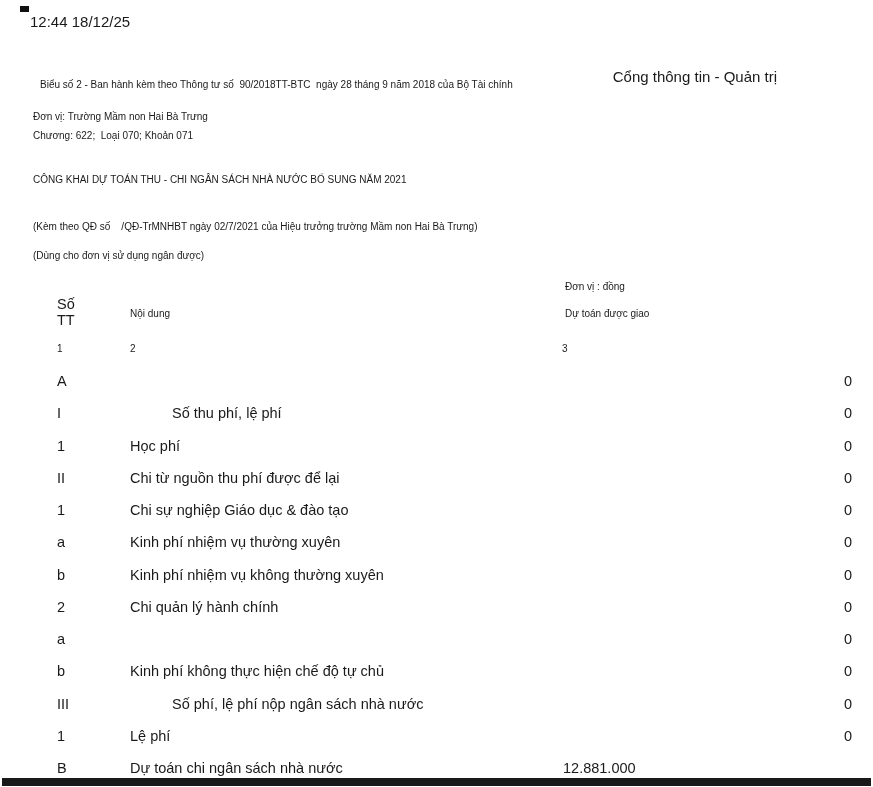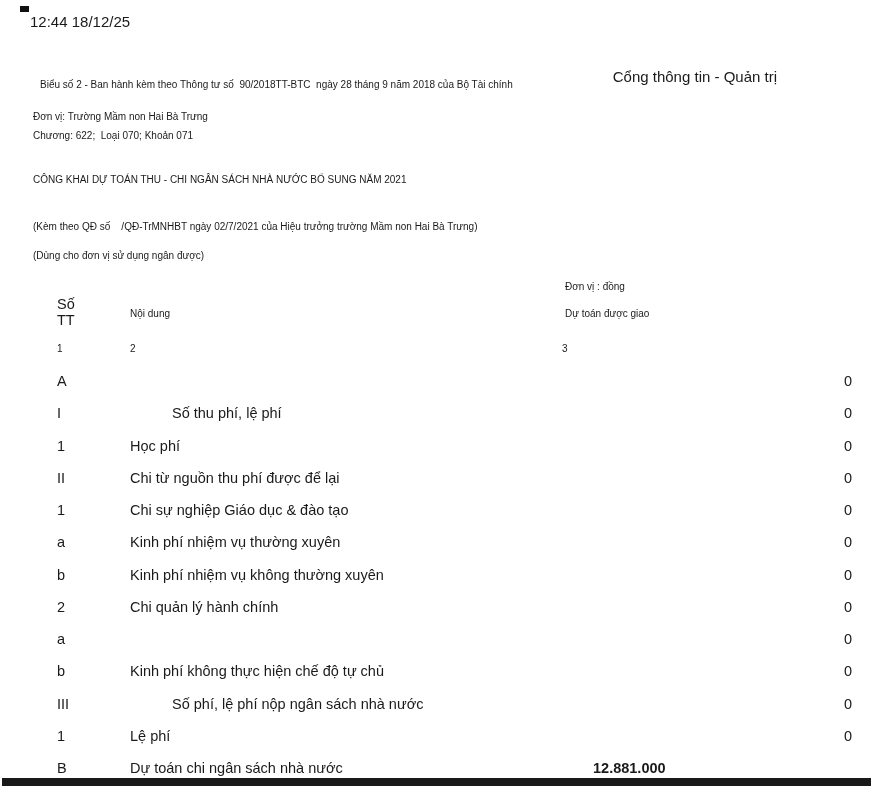--- a/index.html
+++ b/index.html
@@ -33,24 +33,23 @@
   .row{position:relative;height:32.25px;}
   .cell{
     position:absolute;top:7px;
     font-size:14.5px;line-height:17px;white-space:pre;
   }
   .c1{left:57px;}
   .c2{left:130px;}
   .c2.indent{left:124px;margin-left:48px;}
   .c3{right:21px;text-align:right;}
   .c3.value-left{
-    right:auto;left:593px;text-align:center;
+    right:auto;left:563px;text-align:center;
     border-bottom:1px dotted #8a8a8a;
     padding-bottom:1px;
-    font-weight:bold;
   }
 </style>
 </head>
 <body>
 
 <div class="page">
 
   <div class="mark"></div>
 
   <div class="line hdr" style="left:30px;top:13px;">12:44 18/12/25</div>

